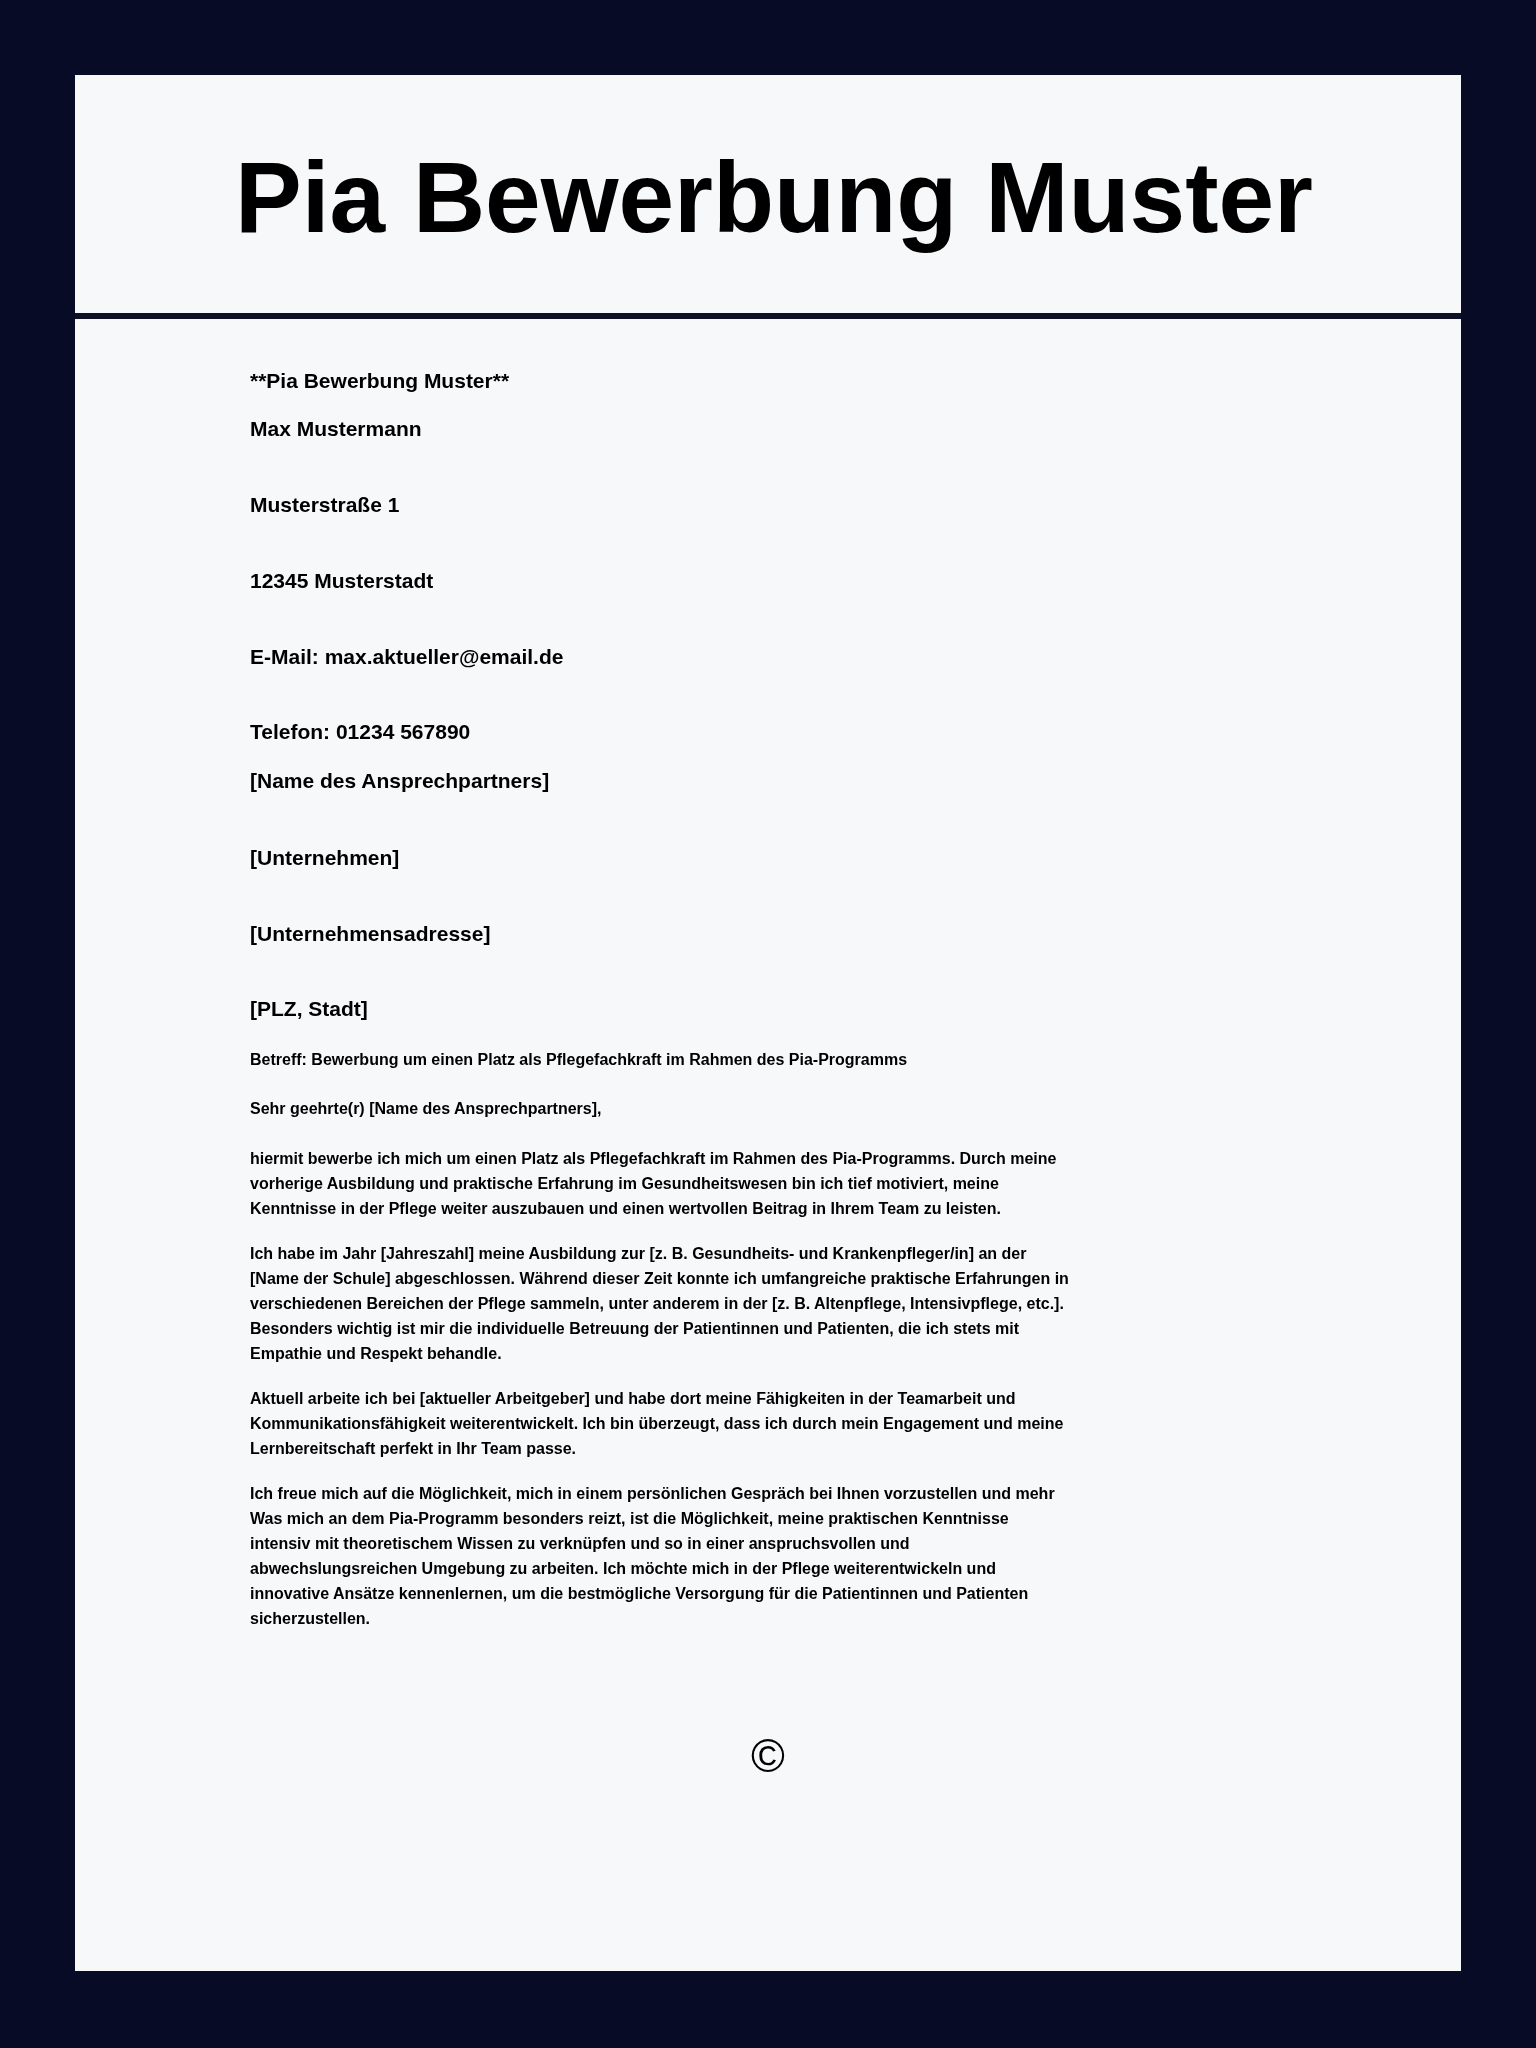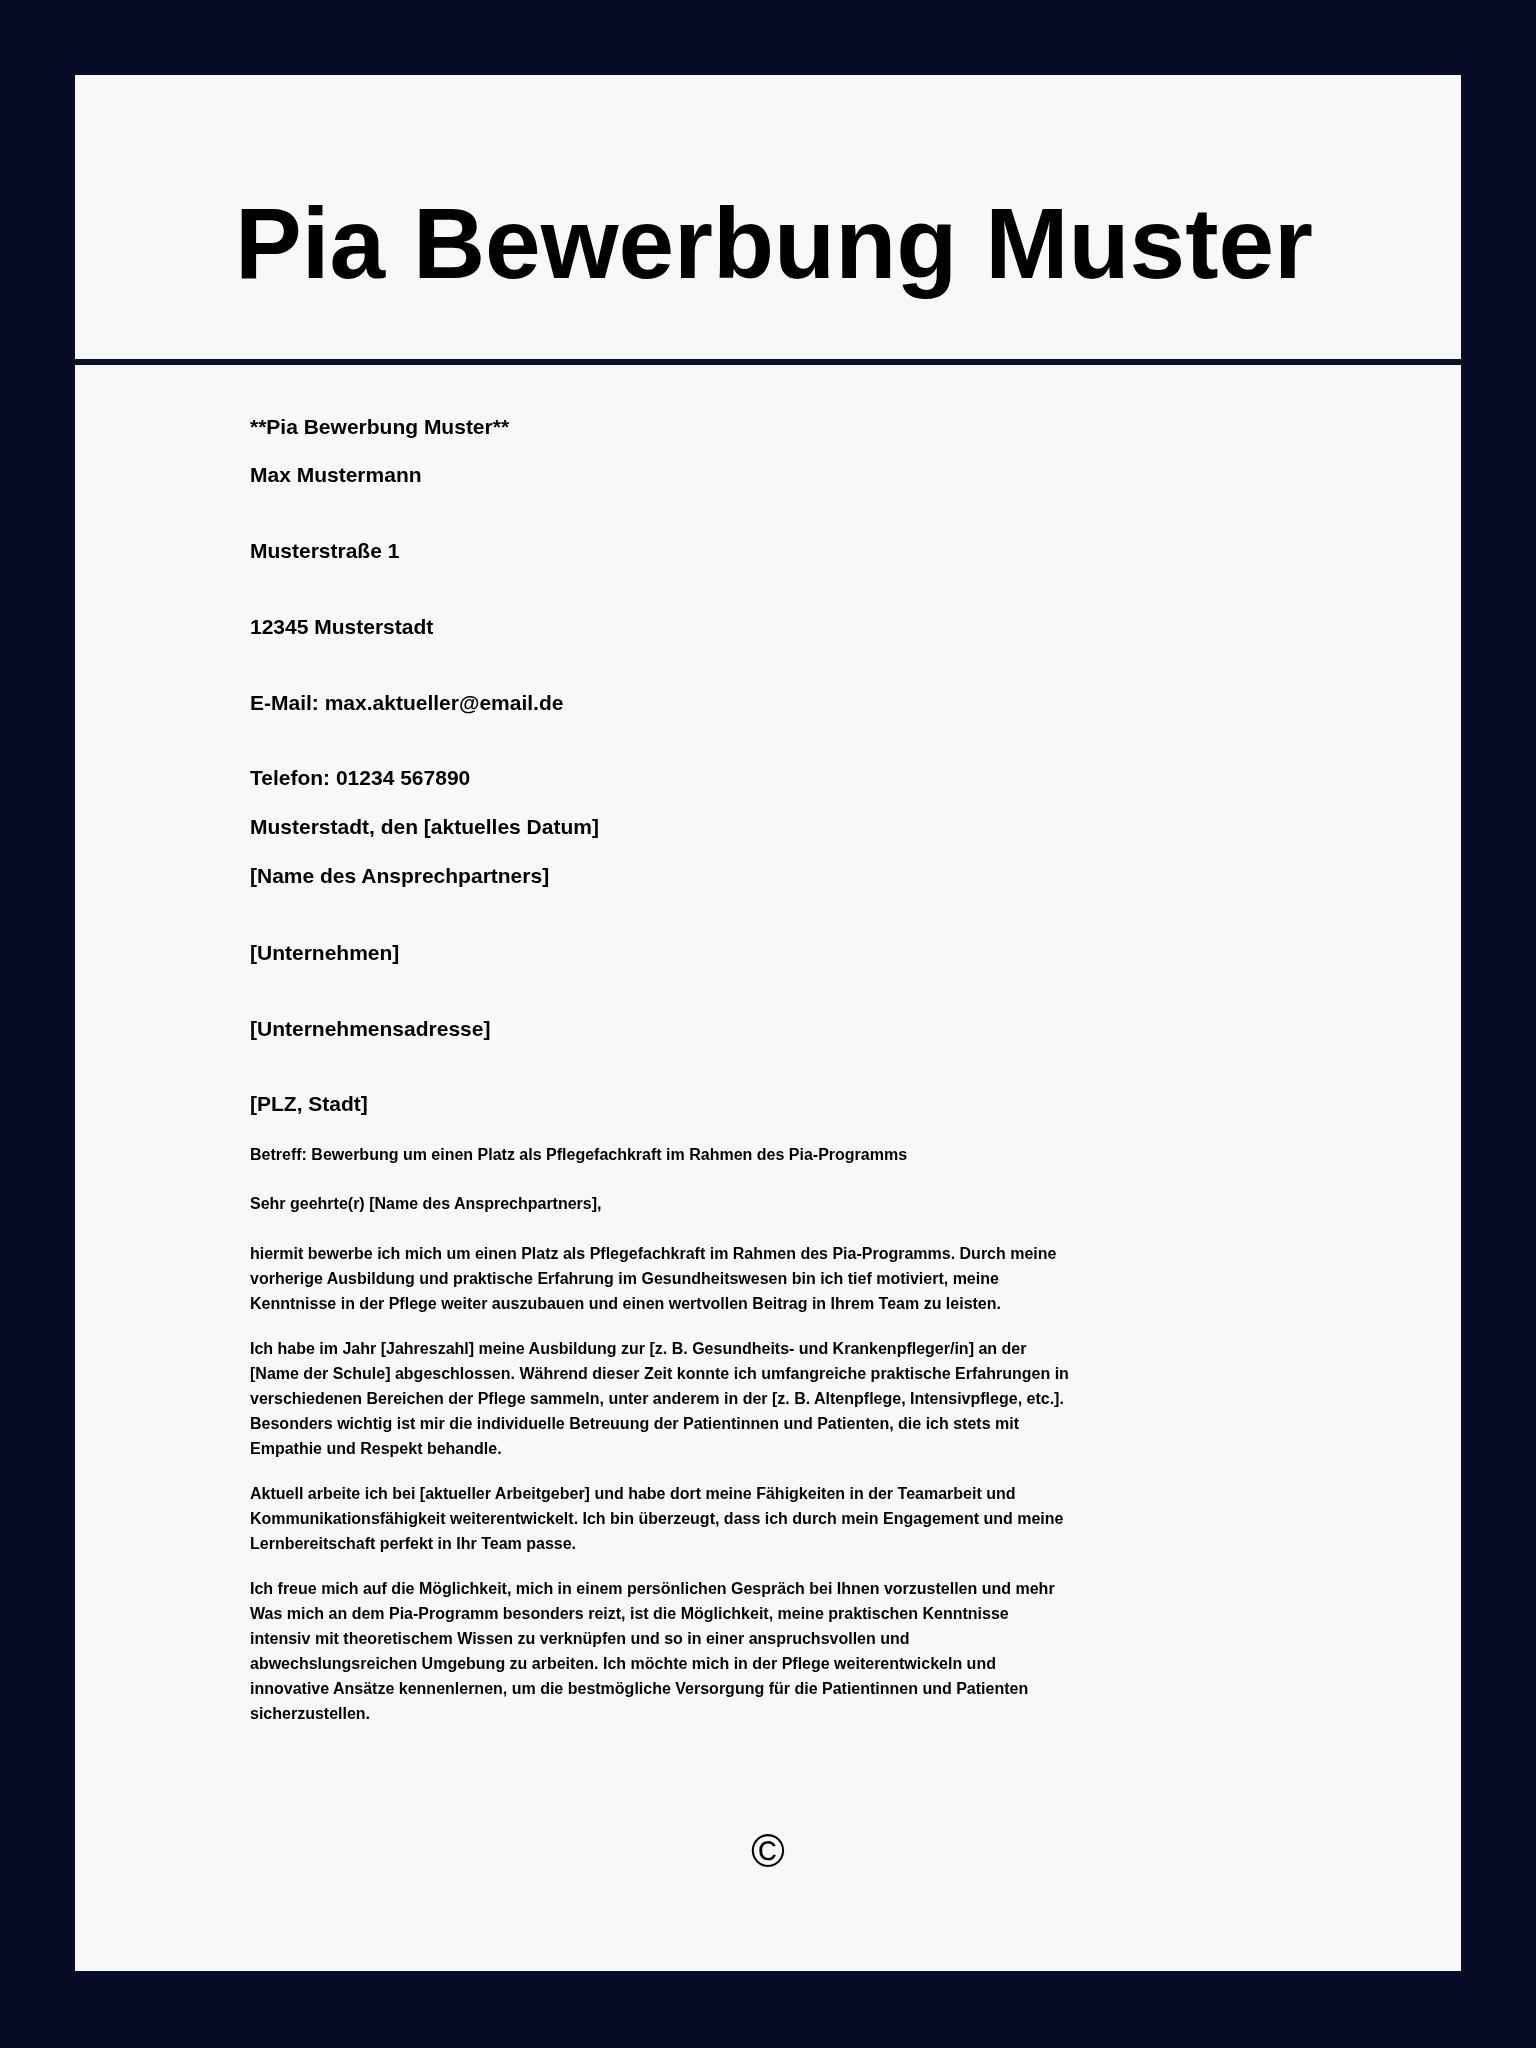--- a/index.html
+++ b/index.html
@@ -19,21 +19,21 @@
     position: absolute;
     left: 75px;
     top: 75px;
     width: 1386px;
     height: 1896px;
     background: #f7f8fa;
     color: #000000;
     overflow: hidden;
   }
   .doc-title {
-    margin: 118px 0 0 160px;
+    margin: 72px 0 0 160px;
     font-size: 100px;
     line-height: 100px;
     font-weight: 700;
     color: #000000;
     white-space: nowrap;
   }
   .title-rule {
     margin-top: 66px;
     width: 100%;
     height: 6px;
@@ -100,21 +100,20 @@
     <p class="line-lg mb51">Max Mustermann</p>
 
     <p class="line-lg mb51">Musterstraße 1</p>
 
     <p class="line-lg mb51">12345 Musterstadt</p>
 
     <p class="line-lg mb50">E-Mail: max.aktueller@email.de</p>
 
     <p class="line-lg mb24">Telefon: 01234 567890</p>
 
-    <p class="line-lg mb24">Musterstadt, den [aktuelles Datum]</p>
 
     <p class="line-lg mb52">[Name des Ansprechpartners]</p>
 
     <p class="line-lg mb51">[Unternehmen]</p>
 
     <p class="line-lg mb50">[Unternehmensadresse]</p>
 
     <p class="line-lg mb26">[PLZ, Stadt]</p>
 
     <p class="line-sm mb24">Betreff: Bewerbung um einen Platz als Pflegefachkraft im Rahmen des Pia-Programms</p>

